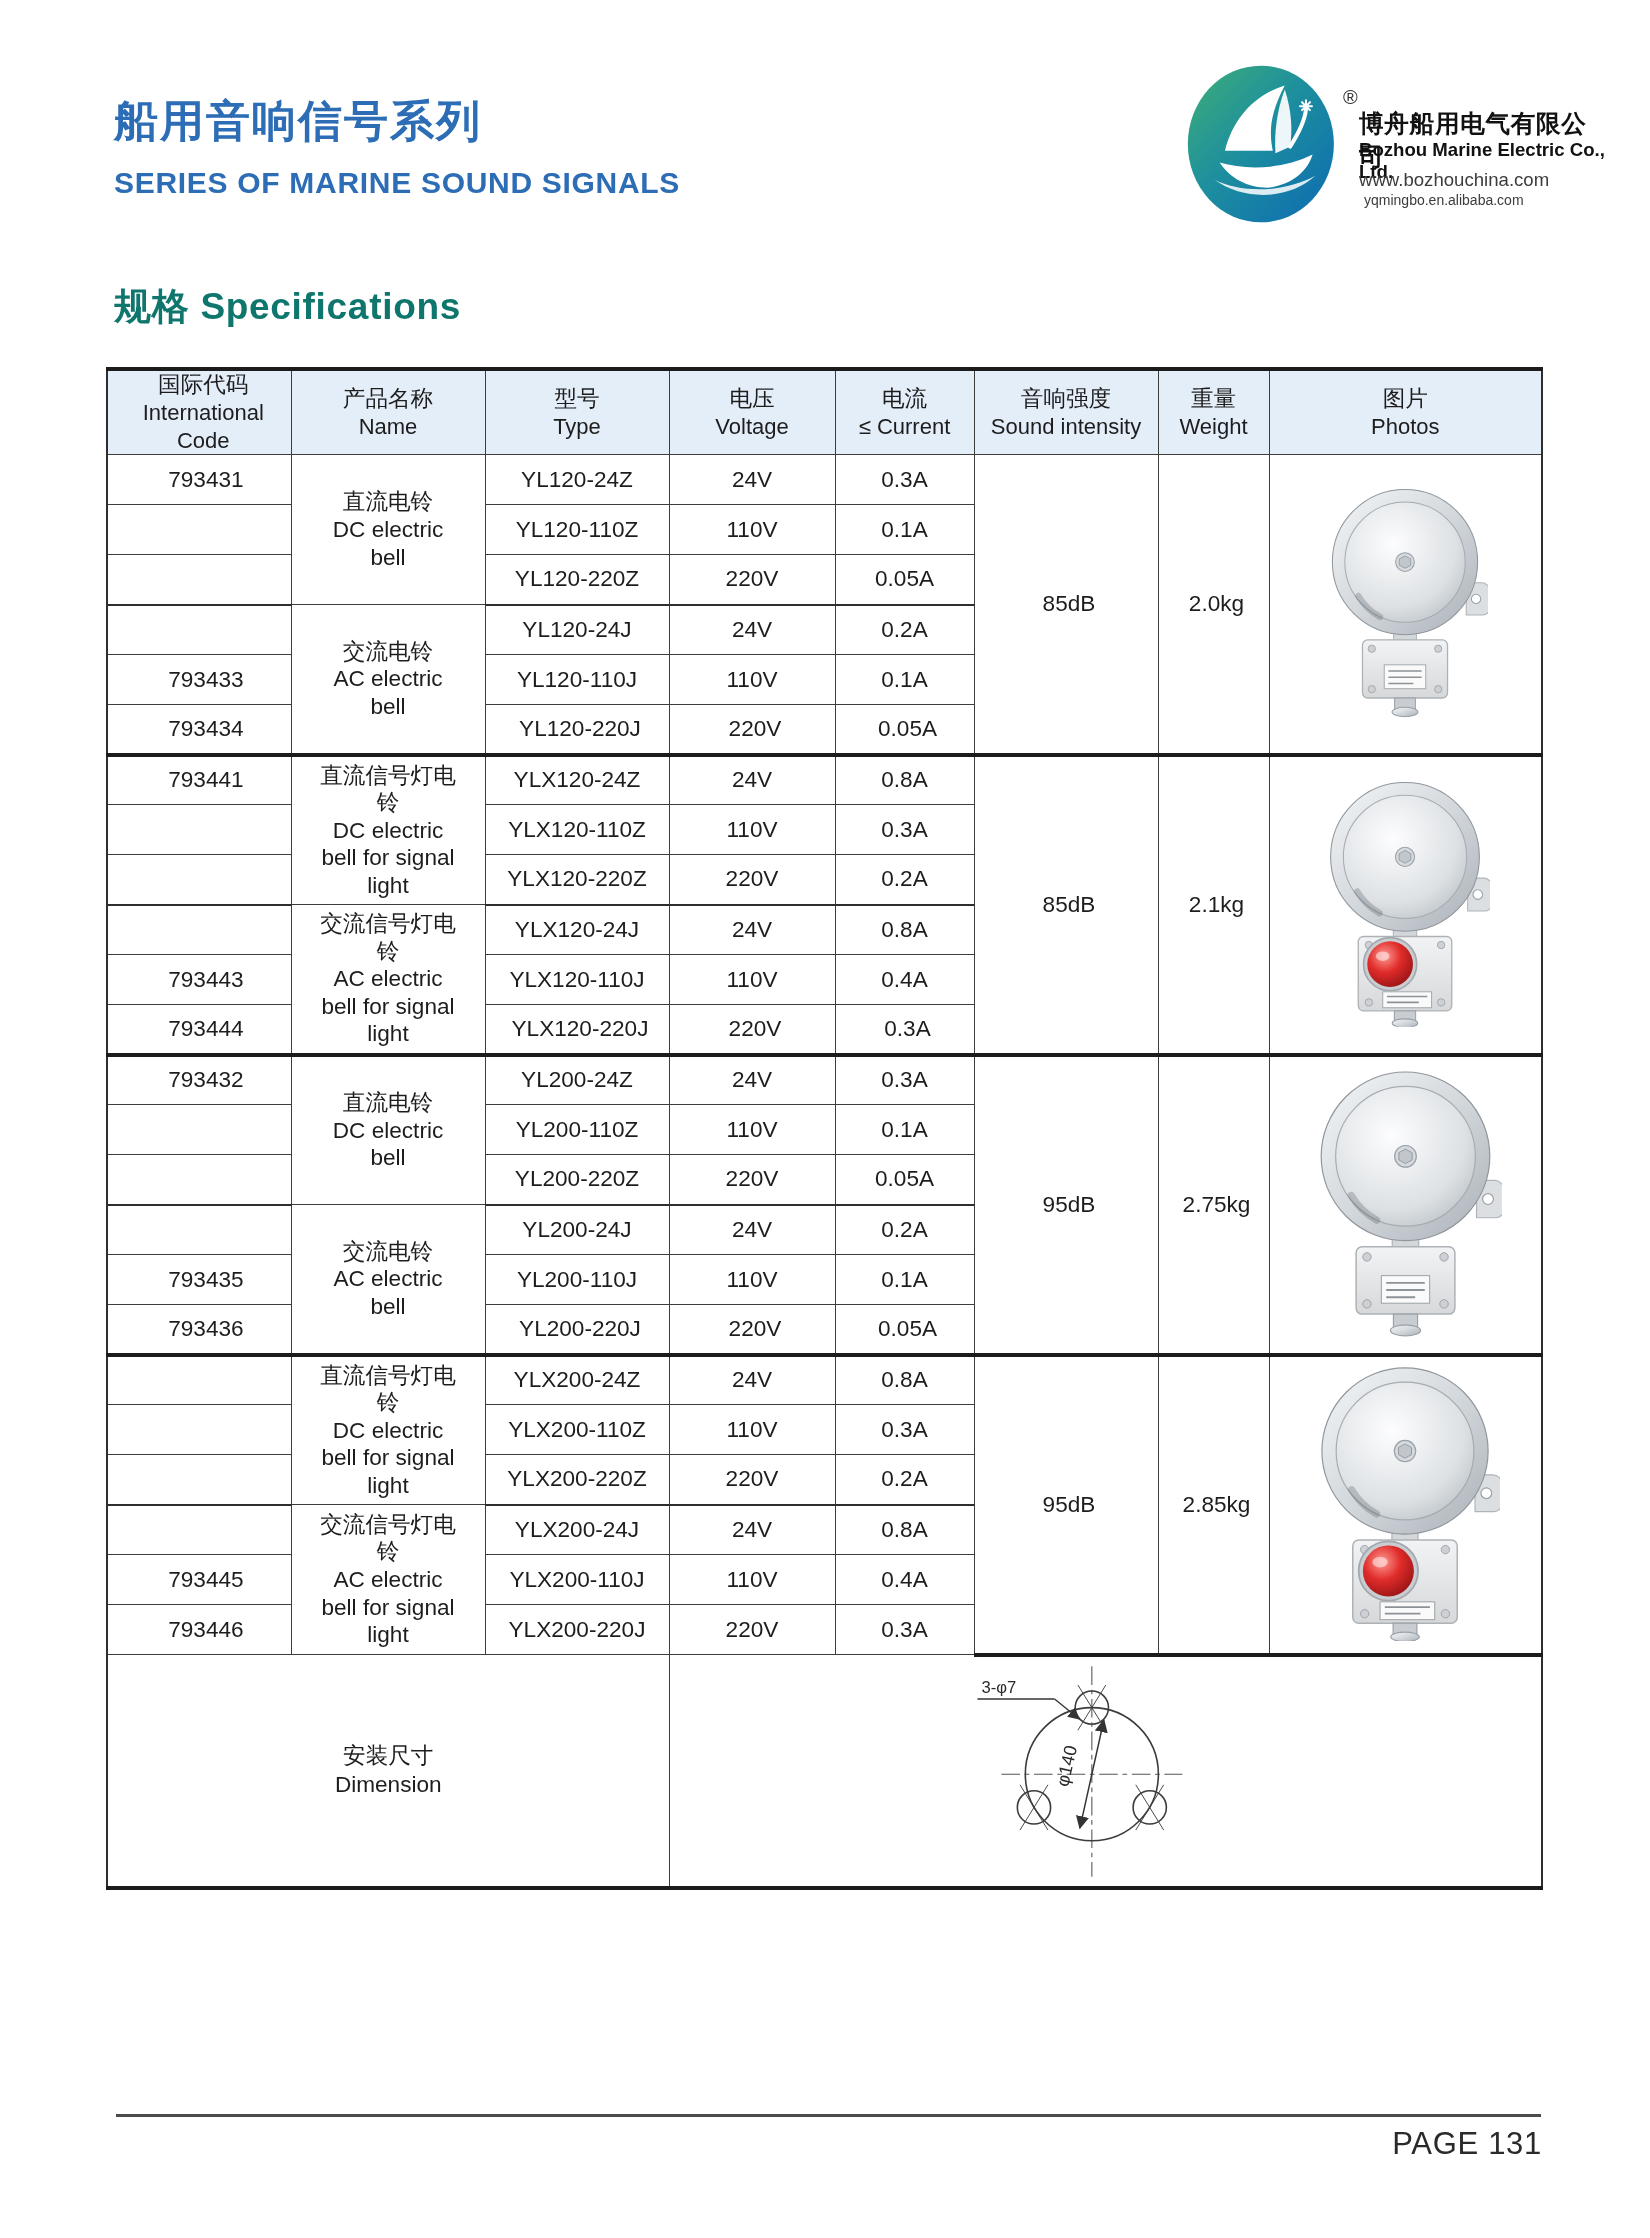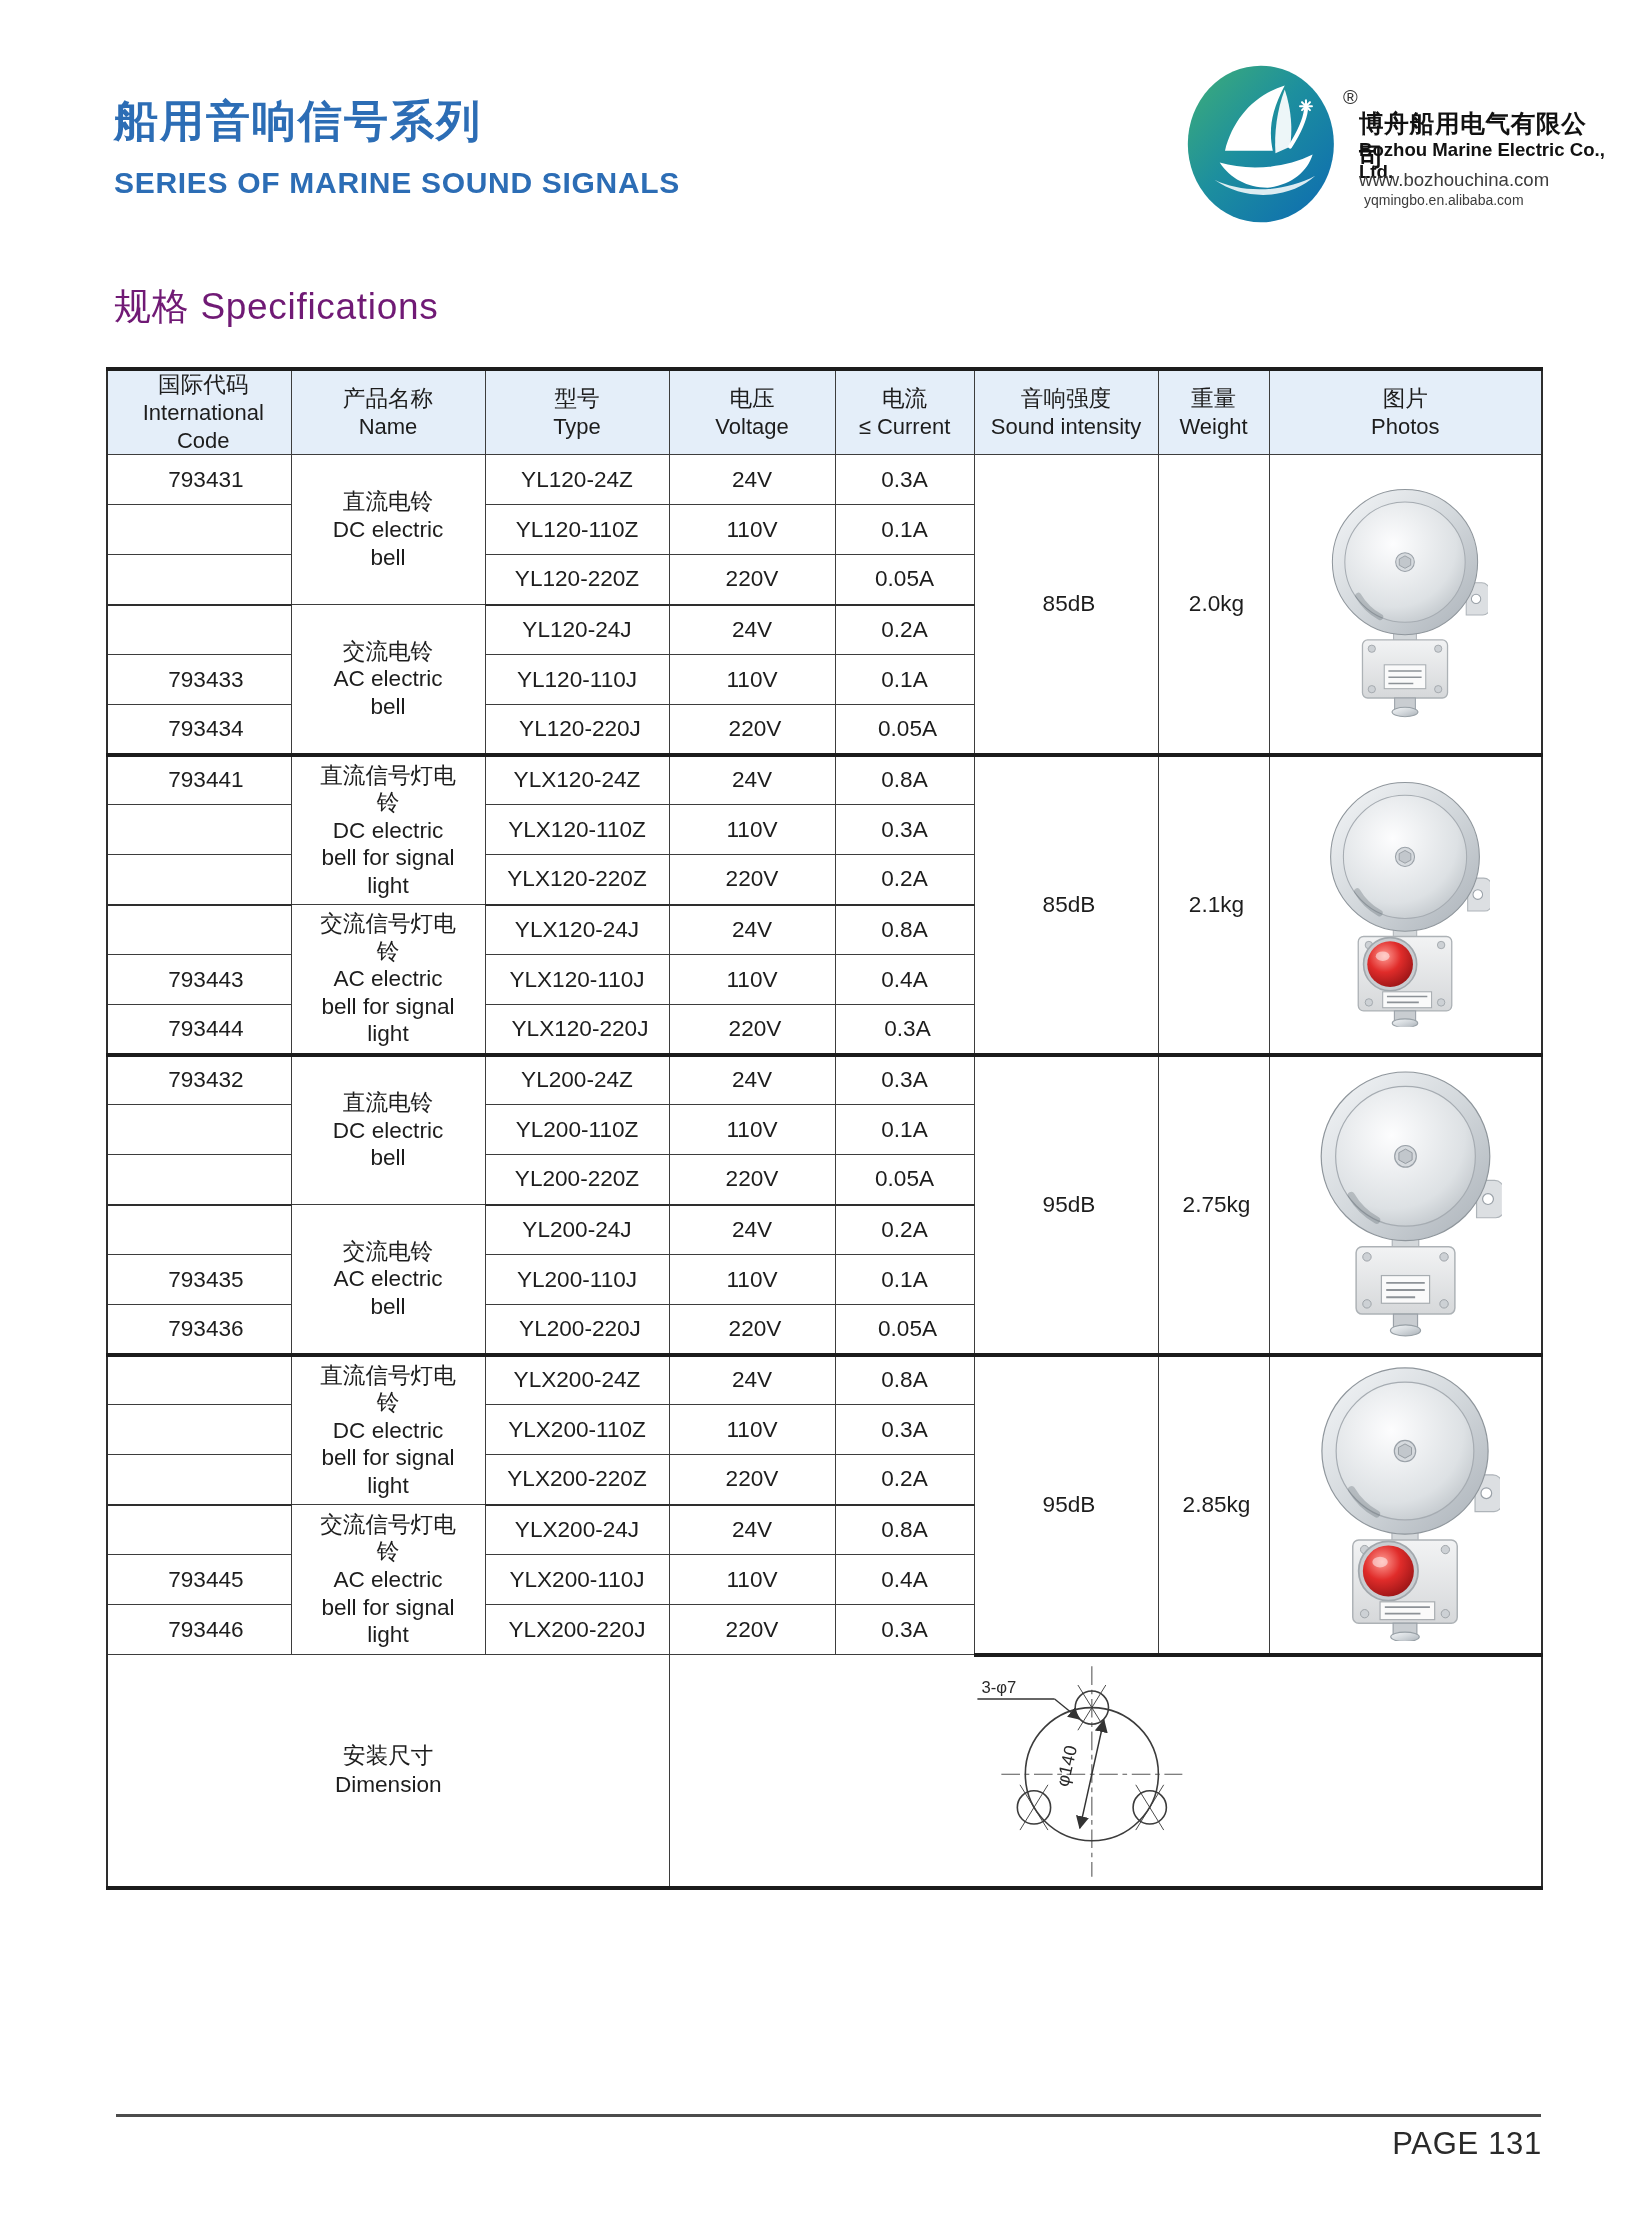--- a/index.html
+++ b/index.html
@@ -29,21 +29,21 @@
   .logo-svg { position:absolute; left:0; top:4px; }
   .reg-mark { position:absolute; left:158px; top:27px; font-size:20px; color:#333; }
   .company-cn { position:absolute; left:174px; top:48px; font-size:24.6px; font-weight:bold; color:#111; letter-spacing:0.7px; }
   .company-en { position:absolute; left:174px; top:80px; font-size:18.6px; font-weight:bold; color:#111; }
   .company-web1 { position:absolute; left:174px; top:110px; font-size:18.6px; color:#3c3c3c; }
   .company-web2 { position:absolute; left:179px; top:133px; font-size:14px; color:#3c3c3c; }
 
   
   .section-title {
     position:absolute; left:114px; top:282px;
-    font-size:37px; font-weight:400; color:#701a75; letter-spacing:0.7px;
+    font-size:37px; font-weight:700; color:#0f766e; letter-spacing:0.7px;
   }
 
   
   .spec-table-wrap { position:absolute; left:106px; top:367px; }
   table.spec {
     border-collapse:collapse; table-layout:fixed; width:1435px;
     border:4px solid #1c1c1c; border-left:2px solid #2e2e2e; border-right:2px solid #2e2e2e;
   }
   table.spec th, table.spec td {
     border:1.3px solid #3d3d3d;

